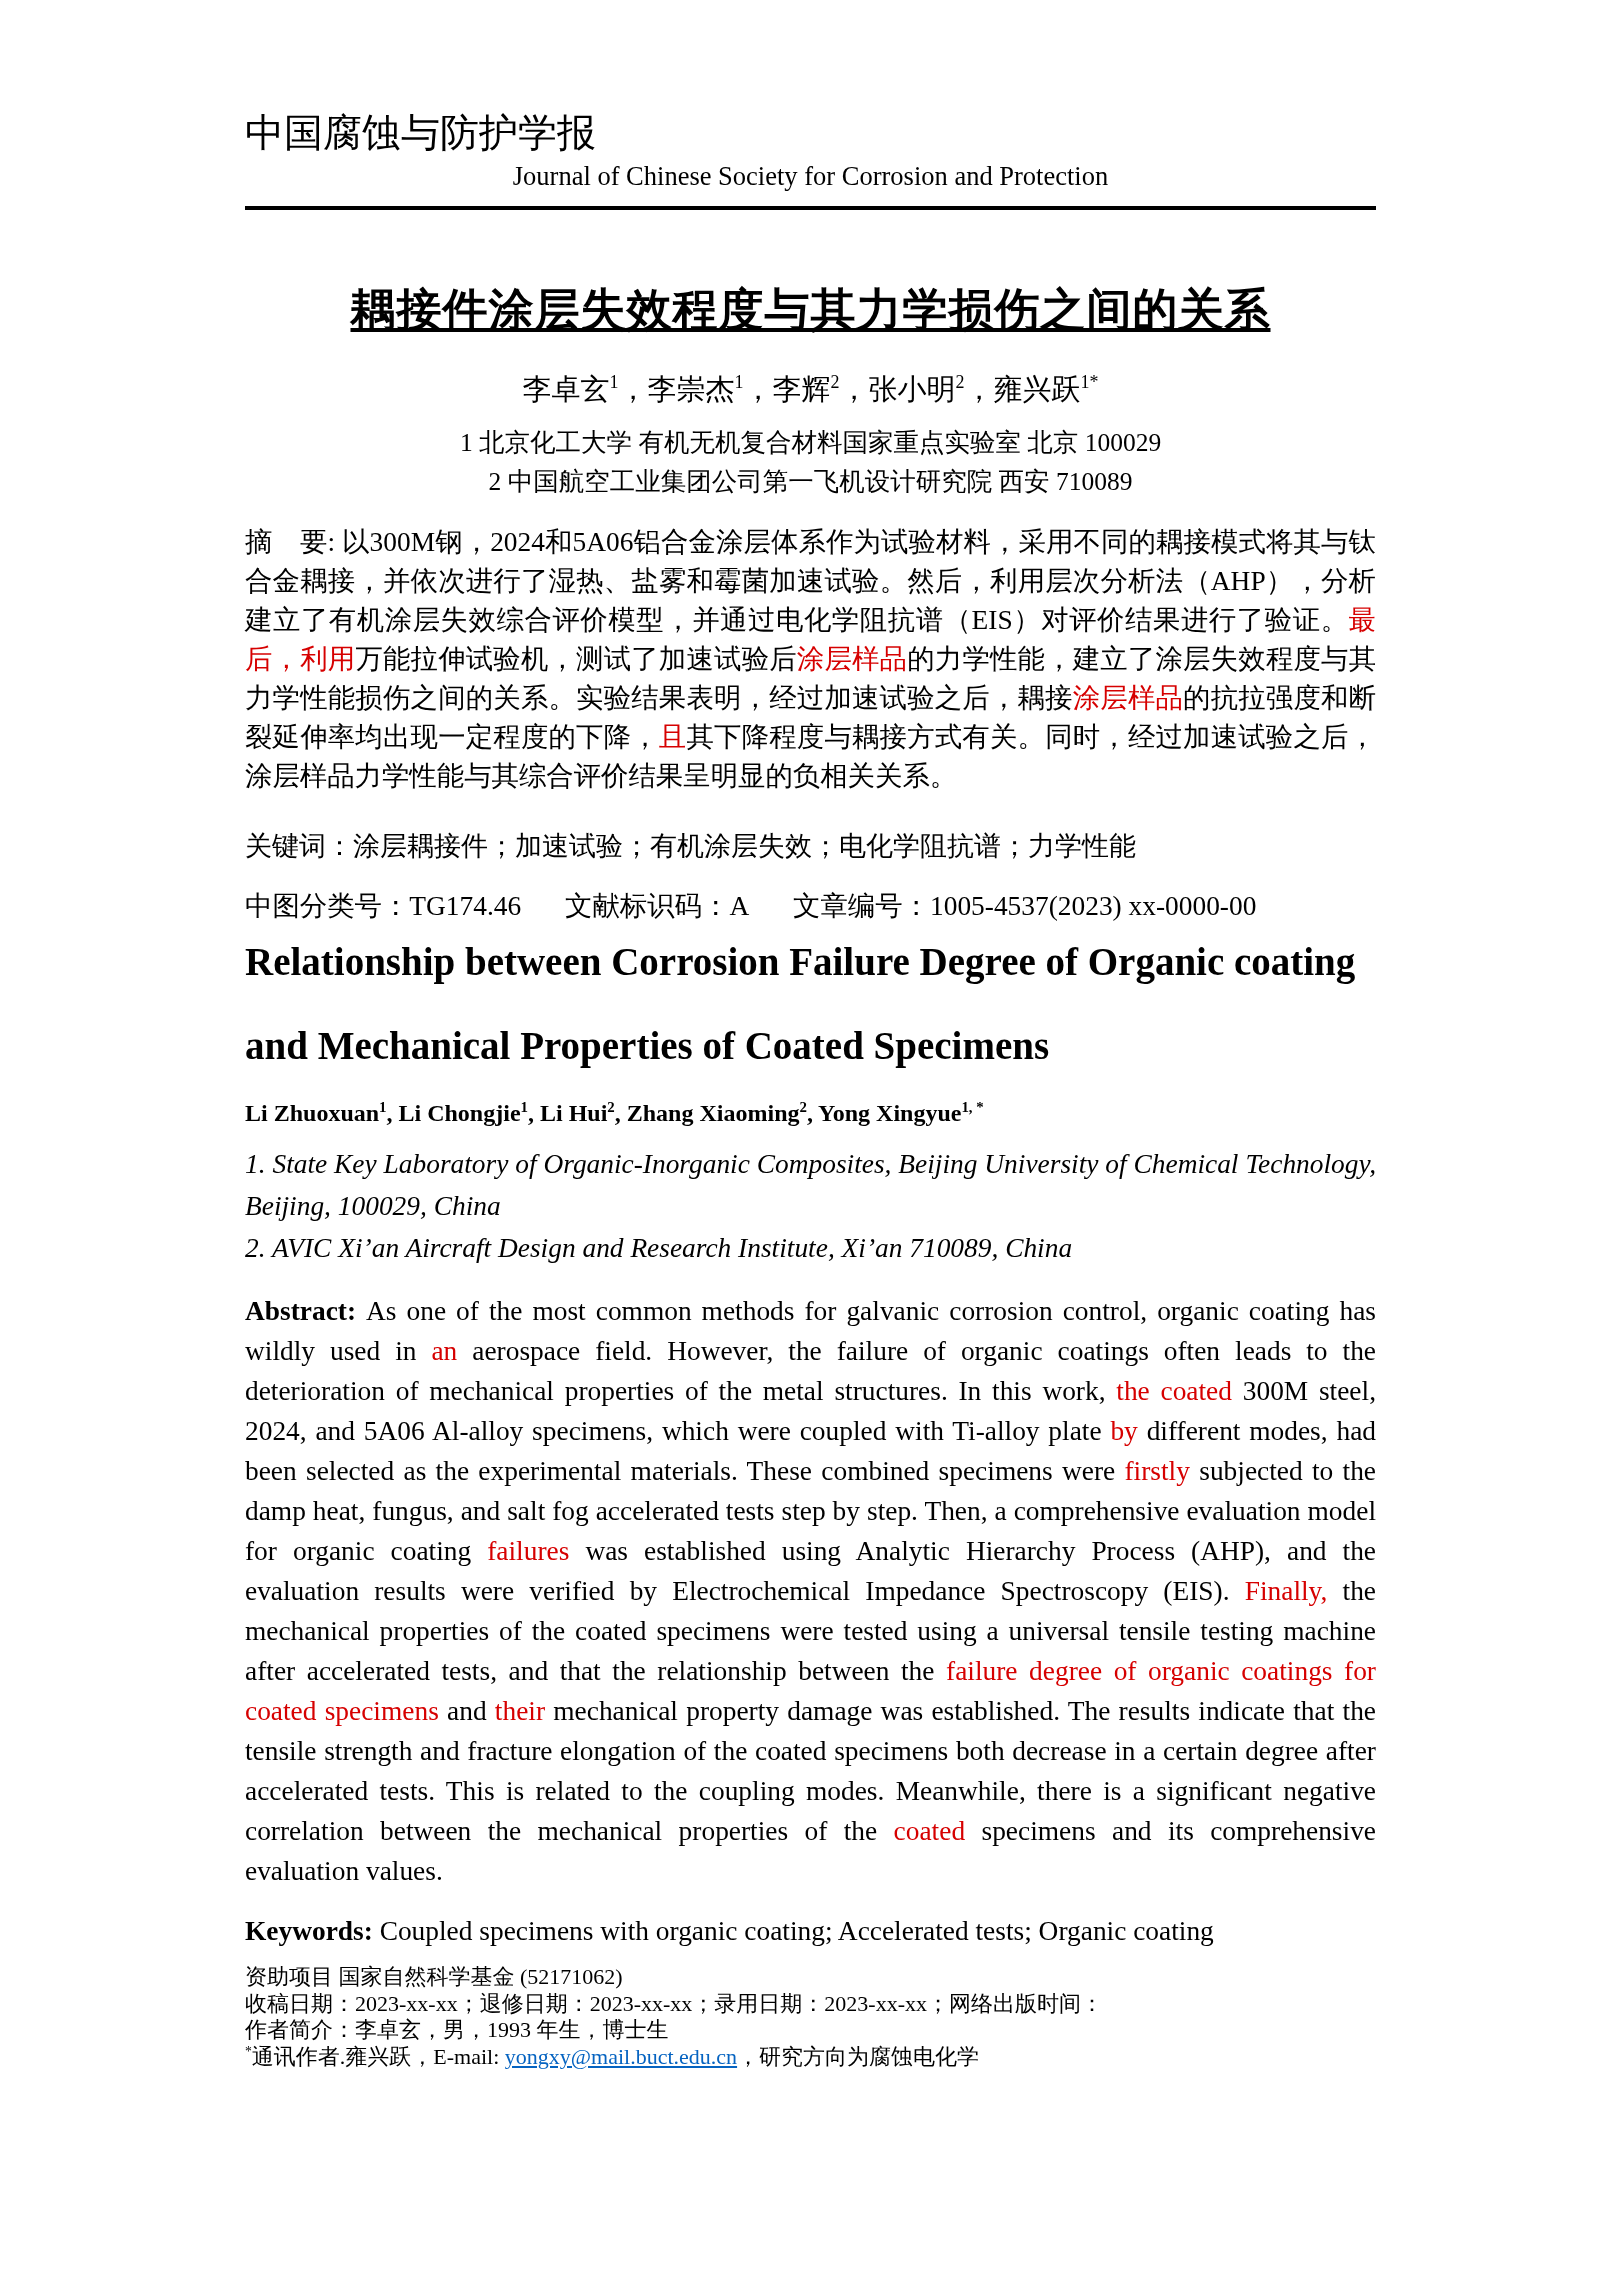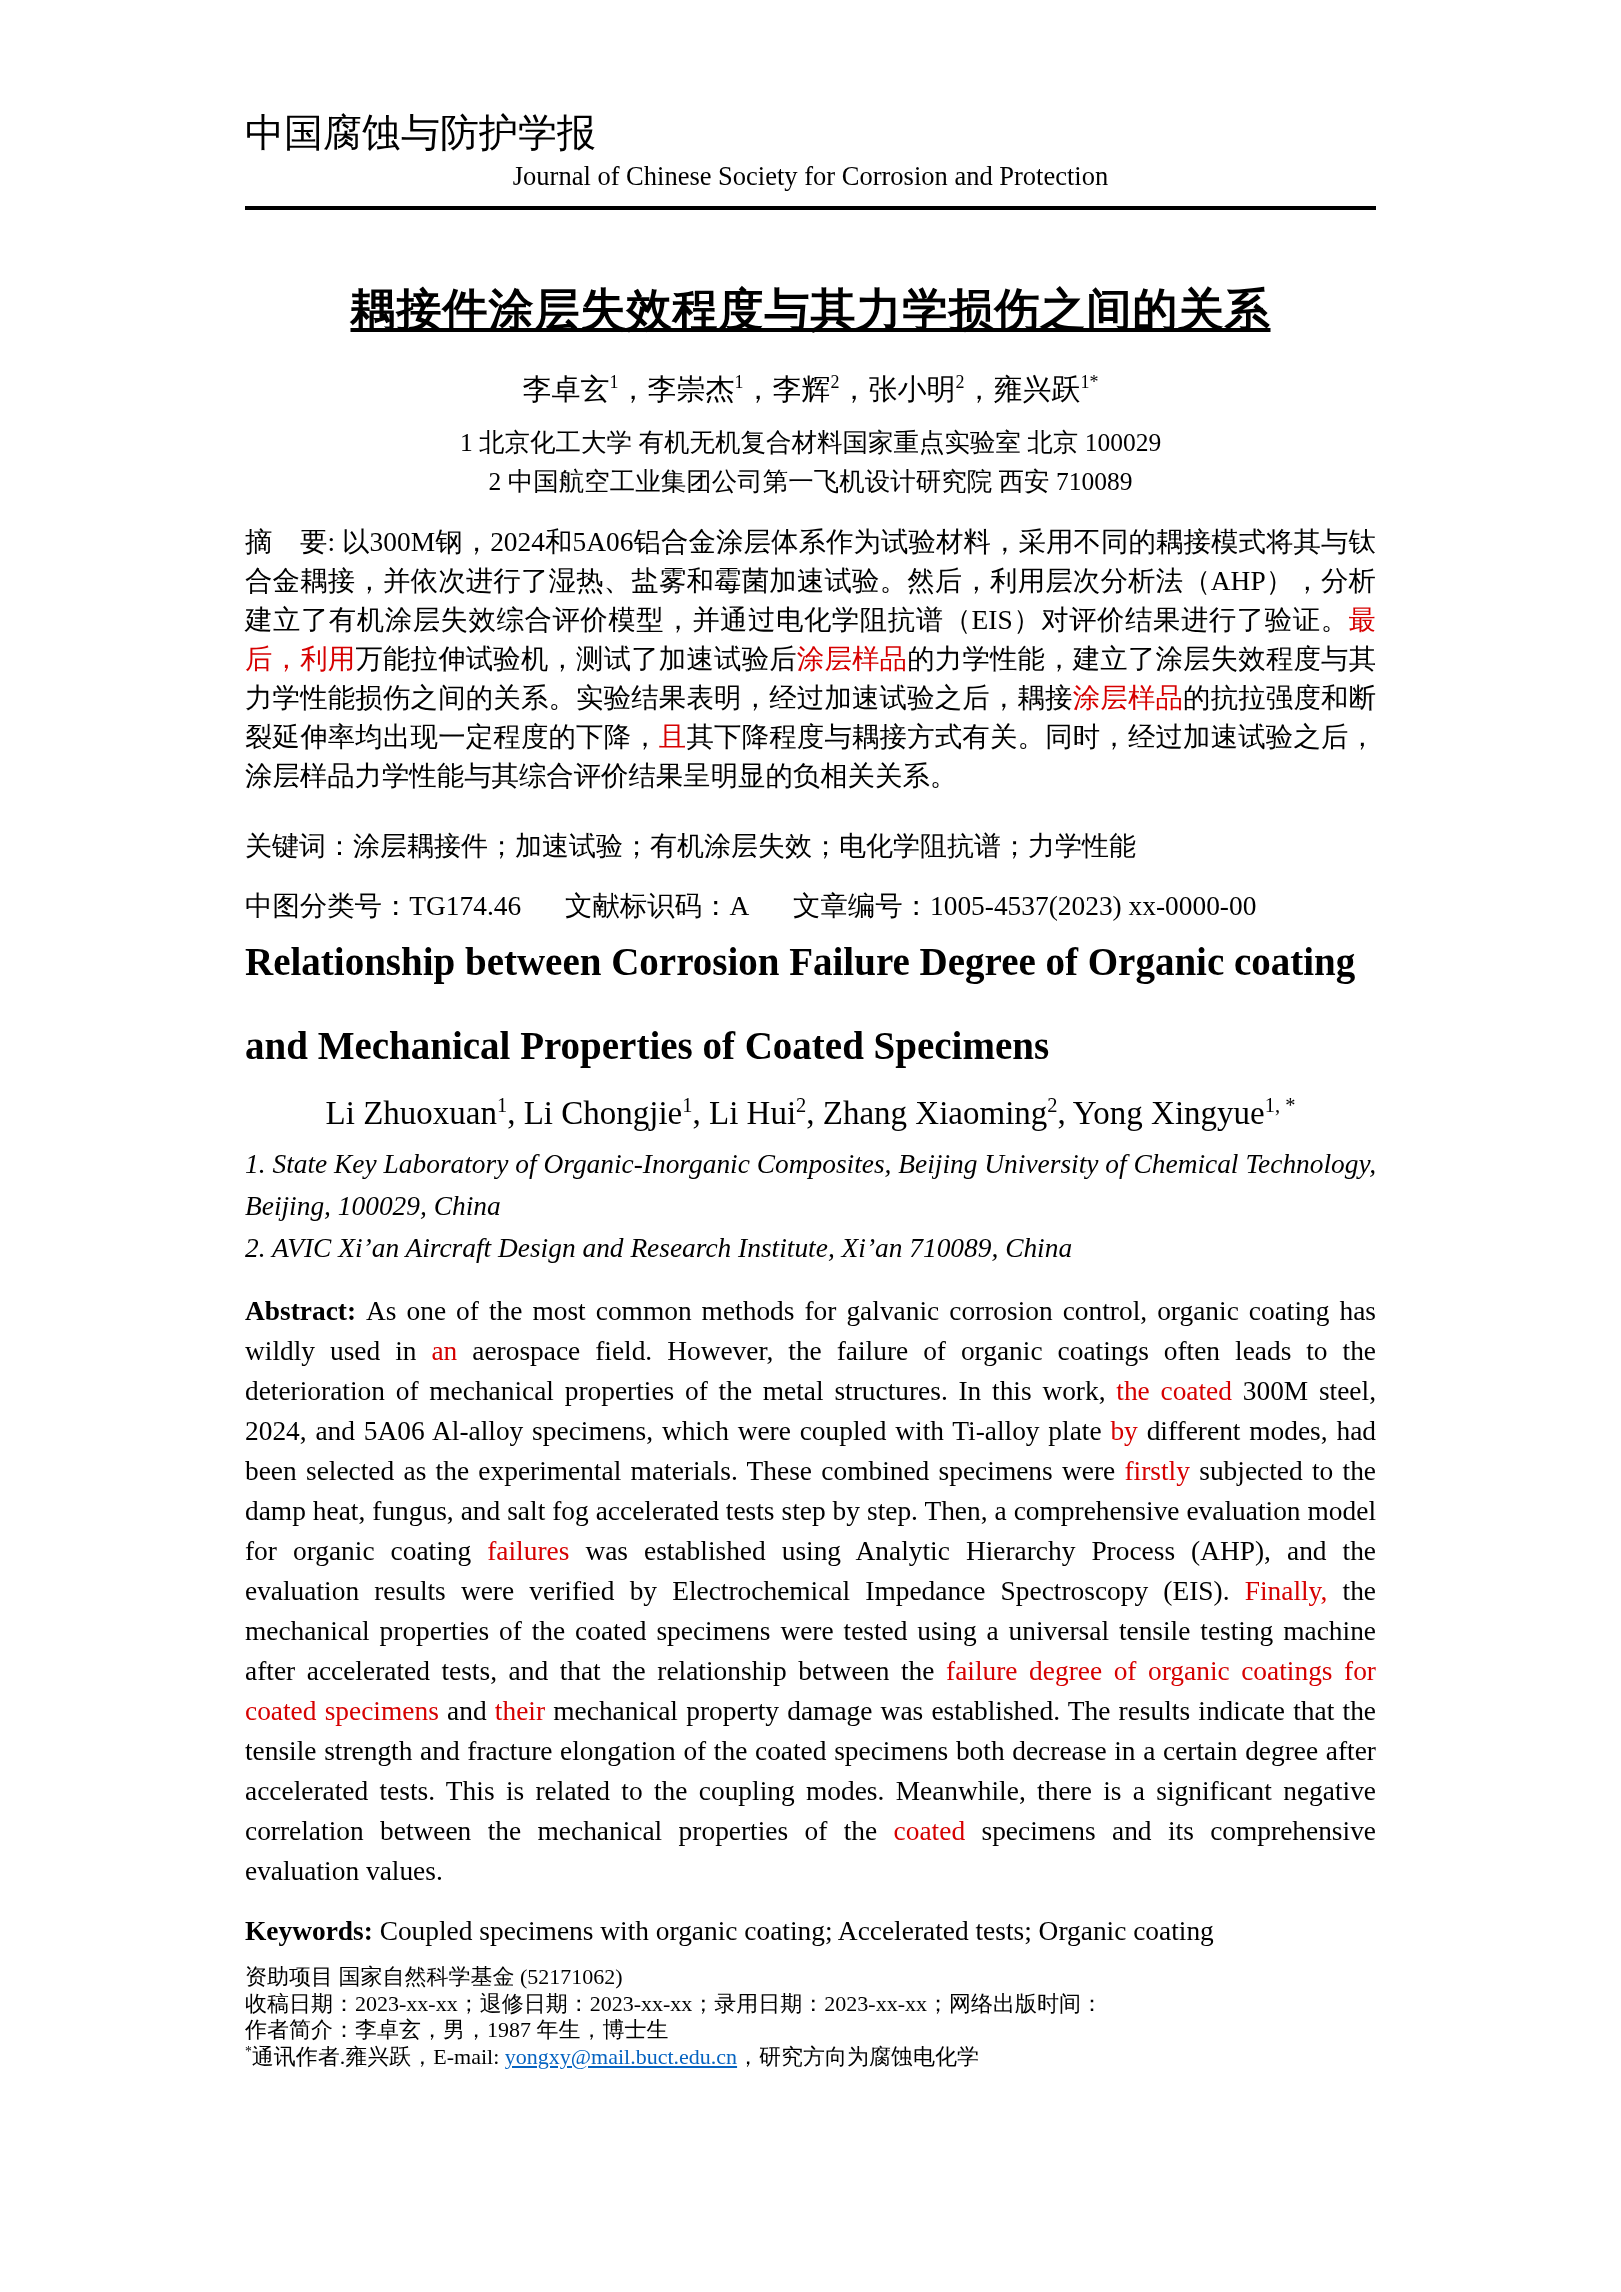--- a/index.html
+++ b/index.html
@@ -15,21 +15,21 @@
   .rule { height:4.9px; background:#000; margin-top:13.7px; }
   .t-cn { text-align:center; font-size:45px; font-weight:bold; line-height:55px; margin-top:73px; letter-spacing:1px;text-decoration:underline; }
   .a-cn { text-align:center; font-size:29px; line-height:39px; margin-top:32px; }
   .af-cn { text-align:center; font-size:25.5px; line-height:39px; margin-top:13.7px; }
   .abs-cn { margin-top:21.6px; font-size:27.4px; line-height:39px; text-align:justify; }
   .kw-cn { margin-top:31px; font-size:27px; line-height:39px; }
   .clc { margin-top:21.6px; font-size:27.4px; line-height:39px; }
   .clc-item { display:inline-block; margin-right:37px; }
   .t-en { margin-top:11.8px; font-size:39px; font-weight:bold; line-height:47px; }
   .t-en .t-en-line + .t-en-line { margin-top:37px; }
-  .a-en { text-align:center; font-size:33px; line-height:37px; margin-top:25.5px; }
+  .a-en { text-align:left; font-size:24px; line-height:37px; margin-top:25.5px;font-weight:bold; }
   .af-en { margin-top:11.8px; font-size:27.4px; line-height:42px; font-style:italic; text-align:justify; }
   .abs-en { margin-top:21.6px; font-size:27.4px; line-height:40px; text-align:justify; }
   .kw-en { margin-top:19.6px; font-size:27.4px; line-height:40px; text-align:justify; }
   .footnote { margin-top:13.7px; font-size:22px; line-height:26.5px; }
   .bold { font-weight:bold; }
   .red { color:var(--red,#d60000); }
   .email { color:var(--link,#0563C1); text-decoration:underline; cursor:pointer; }
   sup { font-size:62%; vertical-align:super; line-height:0; }
 </style>
 </head>
@@ -74,18 +74,18 @@
     <p>2. AVIC Xi’an Aircraft Design and Research Institute, Xi’an 710089, China</p>
   </div>
 
   <p class="abs-en"><span class="bold">Abstract: </span><span><span>As one of the most common methods for galvanic corrosion control, organic coating has wildly used in </span><span class="red">an</span><span> aerospace field. However, the failure of organic coatings often leads to the deterioration of mechanical properties of the metal structures. In this work, </span><span class="red">the coated</span><span> 300M steel, 2024, and 5A06 Al-alloy specimens, which were coupled with Ti-alloy plate </span><span class="red">by</span><span> different modes, had been selected as the experimental materials. These combined specimens were </span><span class="red">firstly</span><span> subjected to the damp heat, fungus, and salt fog accelerated tests step by step. Then, a comprehensive evaluation model for organic coating </span><span class="red">failures</span><span> was established using Analytic Hierarchy Process (AHP), and the evaluation results were verified by Electrochemical Impedance Spectroscopy (EIS). </span><span class="red">Finally,</span><span> the mechanical properties of the coated specimens were tested using a universal tensile testing machine after accelerated tests, and that the relationship between the </span><span class="red">failure degree of organic coatings for coated specimens</span><span> and </span><span class="red">their</span><span> mechanical property damage was established. The results indicate that the tensile strength and fracture elongation of the coated specimens both decrease in a certain degree after accelerated tests. This is related to the coupling modes. Meanwhile, there is a significant negative correlation between the mechanical properties of the </span><span class="red">coated</span><span> specimens and its comprehensive evaluation values.</span></span></p>
 
   <p class="kw-en"><span class="bold">Keywords: </span><span>Coupled specimens with organic coating; Accelerated tests; Organic coating</span></p>
 
   <div class="footnote">
     <div>资助项目 国家自然科学基金 (52171062)</div>
     <div>收稿日期：2023-xx-xx；退修日期：2023-xx-xx；录用日期：2023-xx-xx；网络出版时间：</div>
-    <div>作者简介：李卓玄，男，1987 年生，博士生</div>
+    <div>作者简介：李卓玄，男，1993 年生，博士生</div>
     <div><sup>*</sup><span>通讯作者.雍兴跃，E-mail: </span><a class="email">yongxy@mail.buct.edu.cn</a><span>，研究方向为腐蚀电化学</span></div>
   </div>
 
 </div>
 
 
 </body></html>

